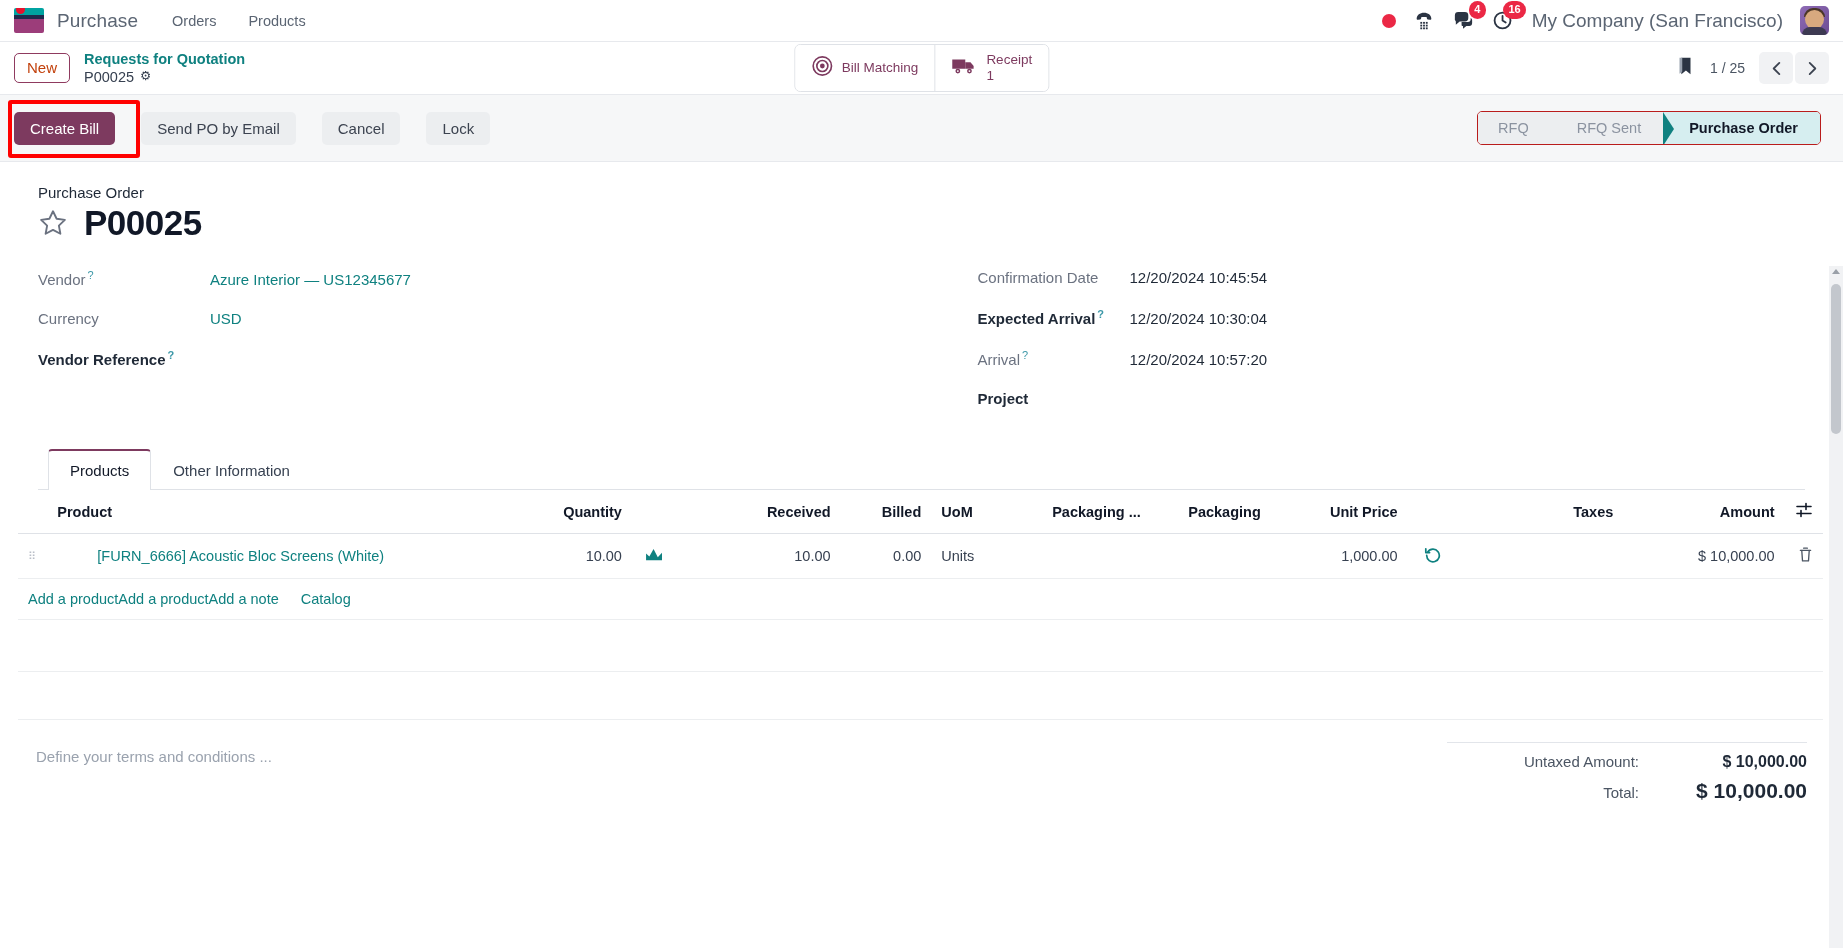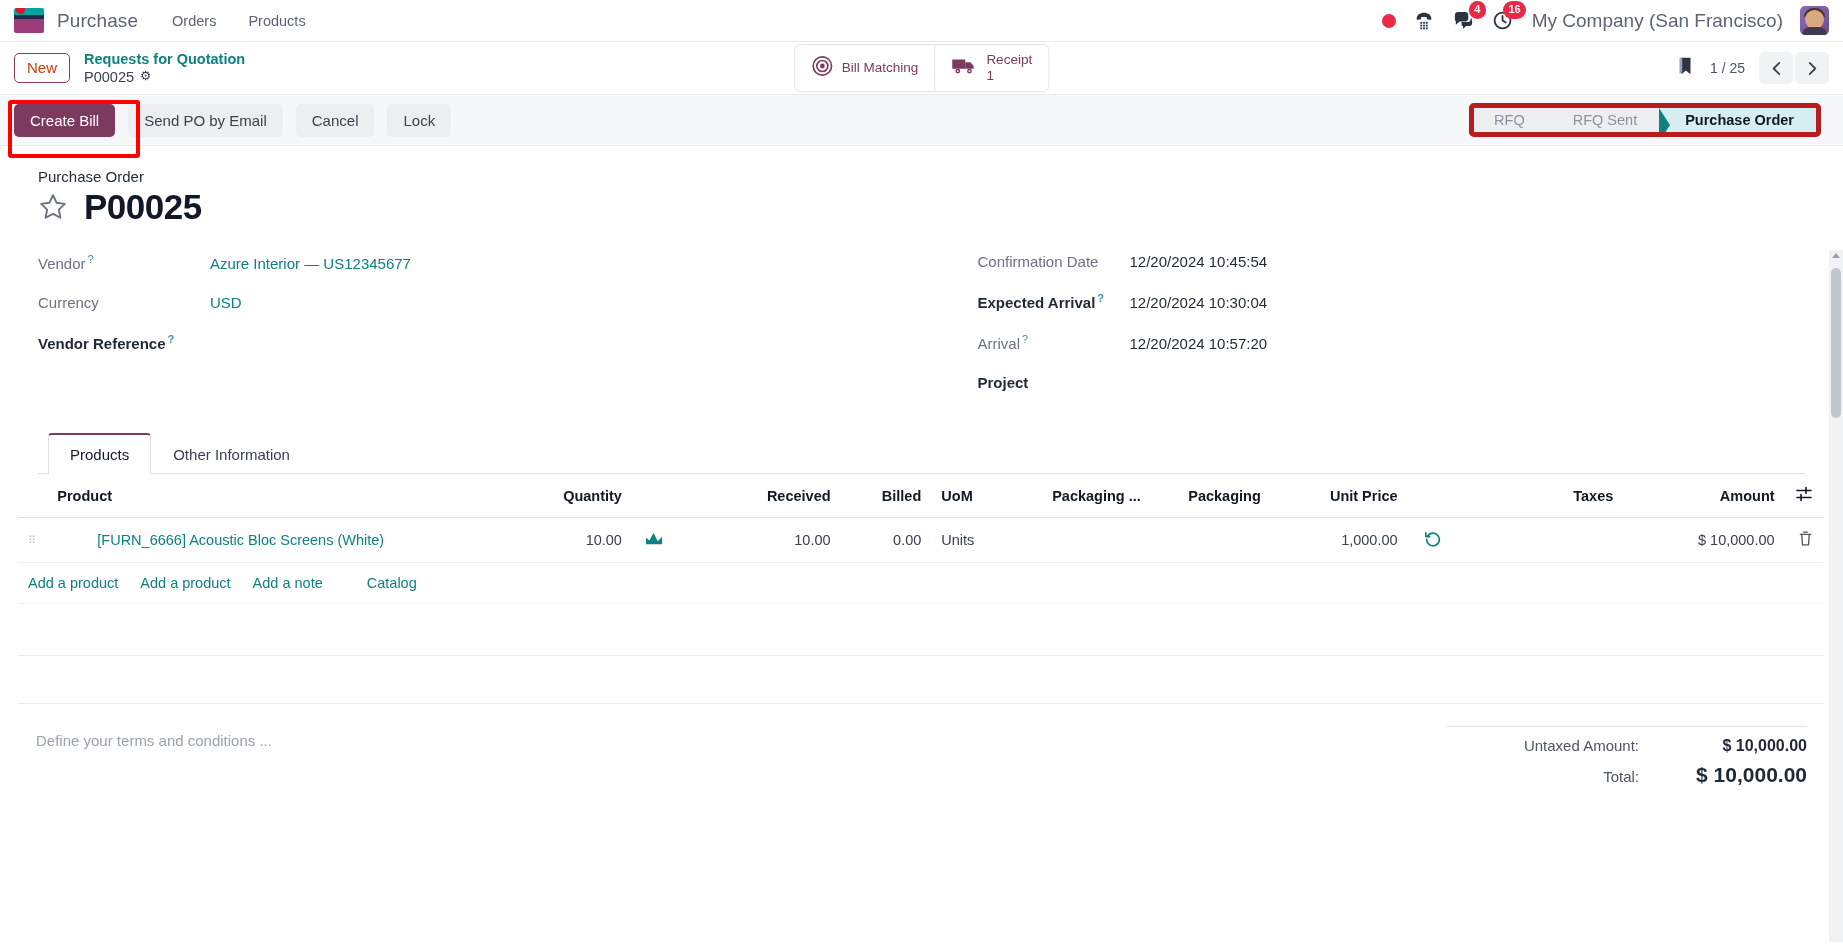--- a/index.html
+++ b/index.html
@@ -117,44 +117,44 @@
   .pager-count { font-size: 14px; color: #4b5563; }
   .pg-btn {
     width: 34px; height: 32px; background: #f1f2f4; border: none;
     border-radius: 5px; display: flex; align-items: center; justify-content: center;
     cursor: pointer; color: #3c4350; font-size: 16px;
   }
   .pg-btn + .pg-btn { margin-left: 2px; }
 
   
   .actionbar {
-    height: 52px; background: #f6f7f8;
+    height: 68px; background: #f6f7f8;
     border-top: 1px solid #e7e9ed;
     border-bottom: 1px solid #e7e9ed;
     display: flex; align-items: center;
-    padding: 0 14px; gap: 13px; position: relative;
+    padding: 0 14px; gap: 26px; position: relative;
   }
   .btn-primary {
     background: #7d3a5f; color: #fff; border: none;
     border-radius: 5px; padding: 8px 16px; font-size: 15px; cursor: pointer;
   }
   .btn-secondary {
     background: #eceef0; color: #3c4350; border: none;
     border-radius: 5px; padding: 8px 16px; font-size: 15px; cursor: pointer;
   }
   .hl-box {
     position: absolute; left: 8px; top: 5px;
     width: 132px; height: 58px;
     border: 4px solid #ff0000; border-radius: 3px;
     pointer-events: none;
   }
 
   .statusbar {
     margin-left: auto; display: flex; align-items: stretch;
-    border: 5px solid #b91c1c; border-radius: 5px; overflow: hidden;
+    border: 1px solid #b91c1c; border-radius: 5px; overflow: hidden;
     background: #eceef0; height: 34px; margin-right: 8px;
   }
   .st {
     display: flex; align-items: center; padding: 0 22px 0 26px;
     font-size: 14.5px; color: #8b93a0; position: relative;
     background: #eceef0; cursor: pointer; white-space: nowrap;
   }
   .st:first-child { padding-left: 20px; }
   .st::after {
     content: ""; position: absolute; right: -11px; top: 0;
@@ -223,21 +223,21 @@
   table.lines td {
     font-size: 14.5px; color: #374151; padding: 12px 10px;
     text-align: right; border-bottom: 1px solid #eceef0;
     white-space: nowrap;
   }
   table.lines td.l { text-align: left; }
   .prod-link { color: #0f8180; cursor: pointer; margin-left: 40px; }
   .drag { color: #b9bec7; letter-spacing: 1px; font-size: 11px; line-height: 5px; cursor: grab; }
 
   .add-row td { border-bottom: 1px solid #eceef0; padding: 12px 10px; }
-  .addlinks { display: flex; gap: 22px; align-items: flex-start; }
+  .addlinks { display: flex; align-items: flex-start; }
   .addlink { color: #0f8180; font-size: 14.5px; cursor: pointer; }
   .addlink.sp { margin-left: 22px; }
 
   .filler-row td { height: 52px; border-bottom: 1px solid #eceef0; }
   .filler-row2 td { height: 48px; border-bottom: 1px solid #dfe2e7; }
 
   .bottom {
     display: flex; padding: 22px 10px 0 10px; align-items: flex-start;
   }
   .terms {

